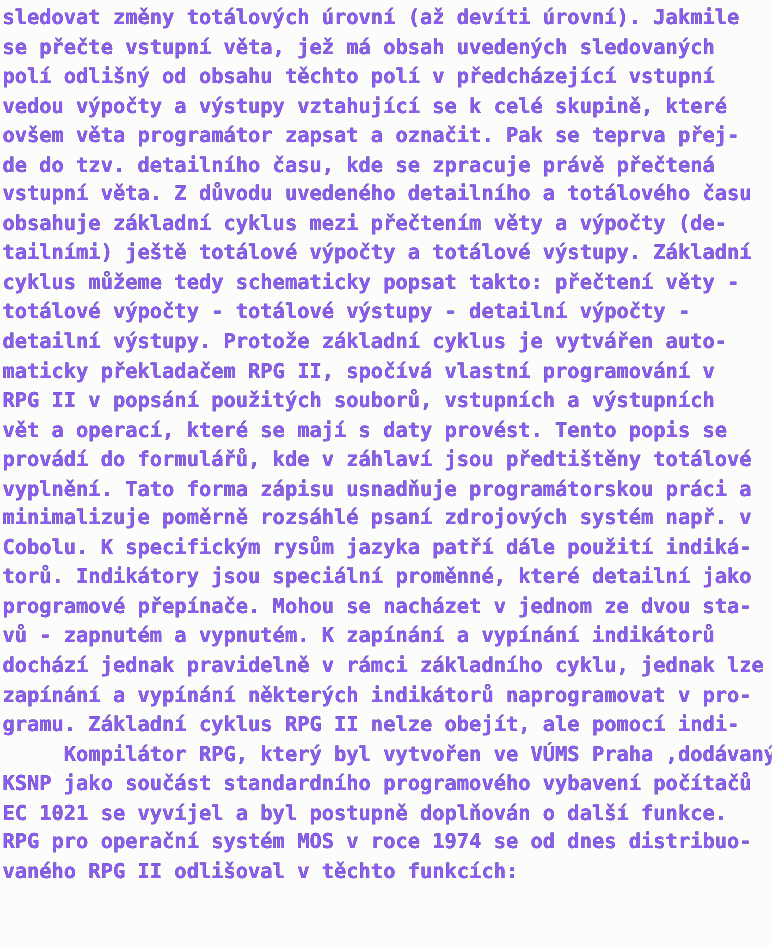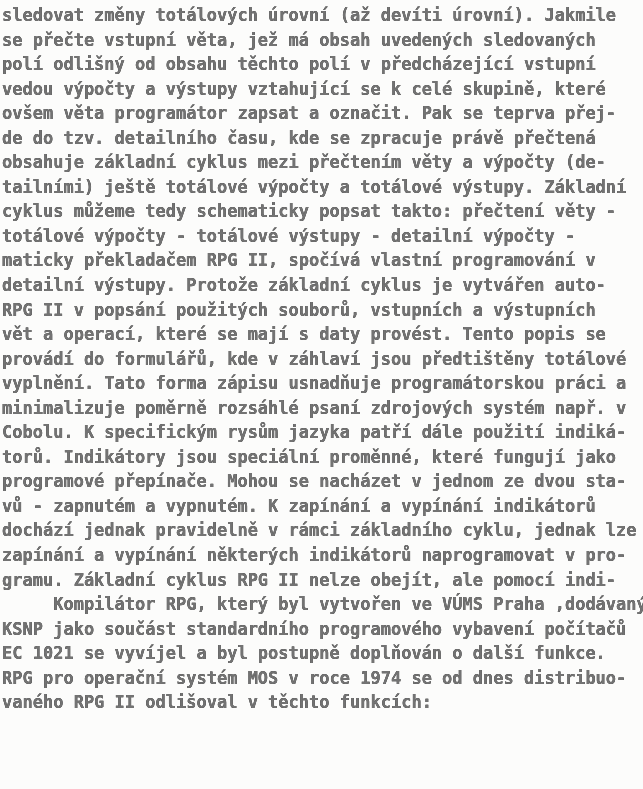--- a/index.html
+++ b/index.html
@@ -14,54 +14,55 @@
     background: #fcfcfb;
     overflow: hidden;
     box-sizing: border-box;
     padding: 3px 0 0 2px;
   }
   .text-block {
     font-family: "DejaVu Sans Mono", "Liberation Mono", monospace;
     font-size: 17px;
     font-weight: 700;
     line-height: 24.55px;
-    color: #737373;
+    color: #8b5cf6;
     letter-spacing: 0px;
   }
   .line {
     white-space: pre;
     height: 24.55px;
     
     text-shadow: 0 0 0.4px #161616;
   }
 </style>
 </head>
 <body>
 
 <div class="page">
   <div class="text-block">
     <div class="line">sledovat změny totálových úrovní (až devíti úrovní). Jakmile</div>
       <div class="line">se přečte vstupní věta, jež má obsah uvedených sledovaných</div>
       <div class="line">polí odlišný od obsahu těchto polí v předcházející vstupní</div>
       <div class="line">vedou výpočty a výstupy vztahující se k celé skupině, které</div>
       <div class="line">ovšem věta programátor zapsat a označit. Pak se teprva přej-</div>
       <div class="line">de do tzv. detailního času, kde se zpracuje právě přečtená</div>
+      <div class="line">vstupní věta. Z důvodu uvedeného detailního a totálového času</div>
       <div class="line">obsahuje základní cyklus mezi přečtením věty a výpočty (de-</div>
       <div class="line">tailními) ještě totálové výpočty a totálové výstupy. Základní</div>
       <div class="line">cyklus můžeme tedy schematicky popsat takto: přečtení věty -</div>
       <div class="line">totálové výpočty - totálové výstupy - detailní výpočty -</div>
+      <div class="line">detailní výstupy. Protože základní cyklus je vytvářen auto-</div>
       <div class="line">maticky překladačem RPG II, spočívá vlastní programování v</div>
-      <div class="line">detailní výstupy. Protože základní cyklus je vytvářen auto-</div>
       <div class="line">RPG II v popsání použitých souborů, vstupních a výstupních</div>
       <div class="line">vět a operací, které se mají s daty provést. Tento popis se</div>
       <div class="line">provádí do formulářů, kde v záhlaví jsou předtištěny totálové</div>
       <div class="line">vyplnění. Tato forma zápisu usnadňuje programátorskou práci a</div>
       <div class="line">minimalizuje poměrně rozsáhlé psaní zdrojových systém např. v</div>
       <div class="line">Cobolu. K specifickým rysům jazyka patří dále použití indiká-</div>
-      <div class="line">torů. Indikátory jsou speciální proměnné, které fungují jako</div>
+      <div class="line">torů. Indikátory jsou speciální proměnné, které detailní jako</div>
       <div class="line">programové přepínače. Mohou se nacházet v jednom ze dvou sta-</div>
       <div class="line">vů - zapnutém a vypnutém. K zapínání a vypínání indikátorů</div>
       <div class="line">dochází jednak pravidelně v rámci základního cyklu, jednak lze</div>
       <div class="line">zapínání a vypínání některých indikátorů naprogramovat v pro-</div>
       <div class="line">gramu. Základní cyklus RPG II nelze obejít, ale pomocí indi-</div>
       <div class="line">     Kompilátor RPG, který byl vytvořen ve VÚMS Praha ,dodávaný</div>
       <div class="line">KSNP jako součást standardního programového vybavení počítačů</div>
       <div class="line">EC 1021 se vyvíjel a byl postupně doplňován o další funkce.</div>
       <div class="line">RPG pro operační systém MOS v roce 1974 se od dnes distribuo-</div>
       <div class="line">vaného RPG II odlišoval v těchto funkcích:</div>

